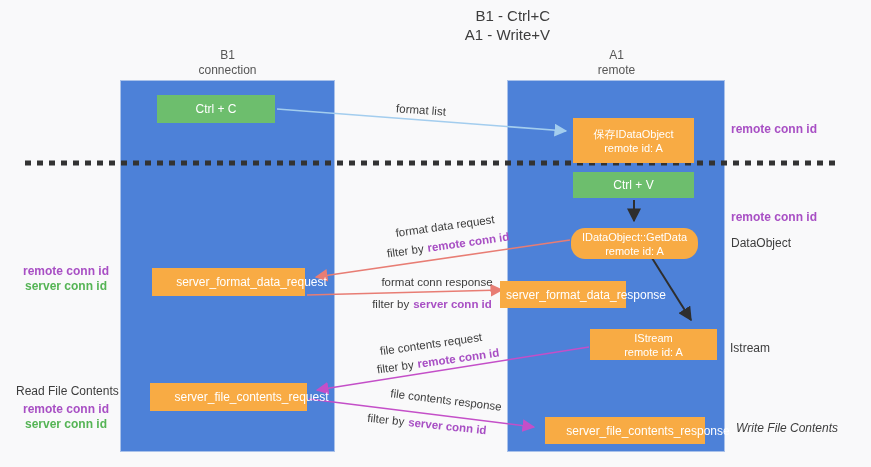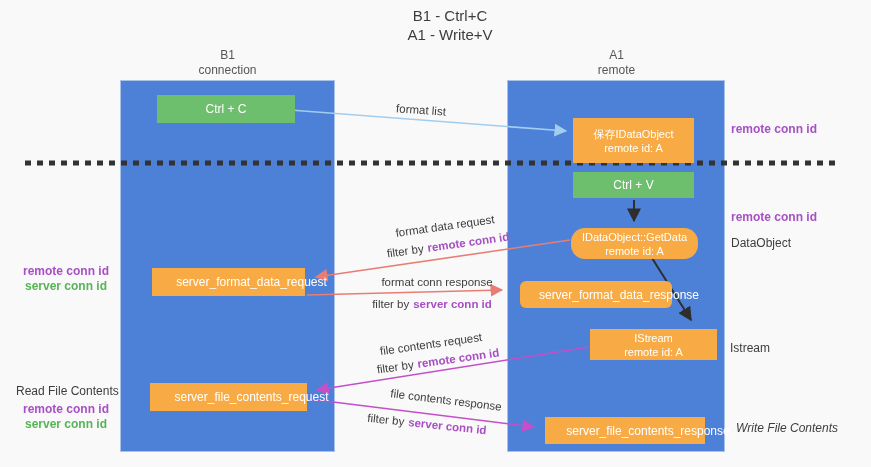--- a/index.html
+++ b/index.html
@@ -9,21 +9,21 @@
     --text-dark:#3d3d3d; --background:#f9f9fa; --divider:#333333;
   }
   html,body{margin:0;padding:0;}
   body{background:var(--background);font-family:"Liberation Sans","DejaVu Sans",sans-serif;}
   .stage{position:relative;width:871px;height:467px;background:var(--background);overflow:hidden;}
   .abs{position:absolute;}
   .overlay{position:absolute;left:0;top:0;z-index:3;pointer-events:none;}
   .col{position:absolute;top:80px;height:372px;background:var(--lifeline-blue);border:1px solid #aac2ea;box-sizing:border-box;z-index:1;}
   .col-left{left:120px;width:215px;}
   .col-right{left:507px;width:218px;}
-  .title{left:350px;top:6px;width:200px;text-align:center;color:var(--text-dark);font-size:15px;line-height:19px;z-index:4;}
+  .title{left:350px;top:6px;width:200px;text-align:right;color:var(--text-dark);font-size:15px;line-height:19px;z-index:4;}
   .lifeline-header{top:48px;width:135px;text-align:center;color:#565656;font-size:12px;line-height:15px;z-index:4;}
   .hdr-left{left:160px;} .hdr-right{left:549px;}
   .node{position:absolute;z-index:4;display:flex;flex-direction:column;align-items:center;justify-content:center;color:#fff;text-align:center;box-sizing:border-box;}
   .green{background:var(--box-green);font-size:12px;}
   .orange{background:var(--box-orange);}
   .one-line{font-size:12px;padding-left:46px;}
   .two-line{font-size:11px;line-height:14px;}
   .lbl{position:absolute;z-index:5;font-size:11.5px;color:var(--text-dark);text-align:center;white-space:nowrap;}
   .side{position:absolute;z-index:5;font-size:12px;white-space:nowrap;}
   .purple{color:var(--text-purple);font-weight:bold;}
@@ -79,21 +79,21 @@
     <line class="divider-line" x1="25" y1="163" x2="836" y2="163"></line>
     <line class="a-blue" x1="277" y1="109" x2="566" y2="131" marker-end="url(#mk-blue)"></line>
     <line class="a-black" x1="634" y1="200" x2="634" y2="221" marker-end="url(#mk-black)"></line>
     <line class="a-black" x1="652" y1="258" x2="691" y2="320" marker-end="url(#mk-black)"></line>
     <line class="a-salmon" x1="570" y1="240" x2="316" y2="277" marker-end="url(#mk-salmon)"></line>
     <line class="a-salmon" x1="307" y1="295" x2="502" y2="290" marker-end="url(#mk-salmon)"></line>
     <line class="a-magenta" x1="589" y1="347" x2="317" y2="390" marker-end="url(#mk-magenta)"></line>
     <line class="a-magenta" x1="309" y1="399" x2="534" y2="427" marker-end="url(#mk-magenta)"></line>
   </svg>
 
-  <div class="node green" style="left:157px;top:95px;width:138px;height:28px;">
+  <div class="node green" style="left:157px;top:95px;width:118px;height:28px;">
     <div>Ctrl + C</div>
   </div>
 
   <div class="node orange two-line" style="left:573px;top:118px;width:121px;height:45px;">
     <div>保存IDataObject</div>
     <div>remote id: A</div>
   </div>
 
   <div class="node green" style="left:573px;top:172px;width:121px;height:26px;">
     <div>Ctrl + V</div>
@@ -101,21 +101,21 @@
 
   <div class="node orange two-line" style="left:571px;top:228px;width:127px;height:31px;border-radius:14px;">
     <div>IDataObject::GetData</div>
     <div>remote id: A</div>
   </div>
 
   <div class="node orange one-line" style="left:152px;top:268px;width:153px;height:28px;">
     <div>server_format_data_request</div>
   </div>
 
-  <div class="node orange one-line" style="left:520px;top:281px;width:152px;height:27px;border-radius:6px;">
+  <div class="node orange one-line" style="left:500px;top:281px;width:126px;height:27px;">
     <div>server_format_data_response</div>
   </div>
 
   <div class="node orange two-line" style="left:590px;top:329px;width:127px;height:31px;">
     <div>IStream</div>
     <div>remote id: A</div>
   </div>
 
   <div class="node orange one-line" style="left:150px;top:383px;width:157px;height:28px;">
     <div>server_file_contents_request</div>

